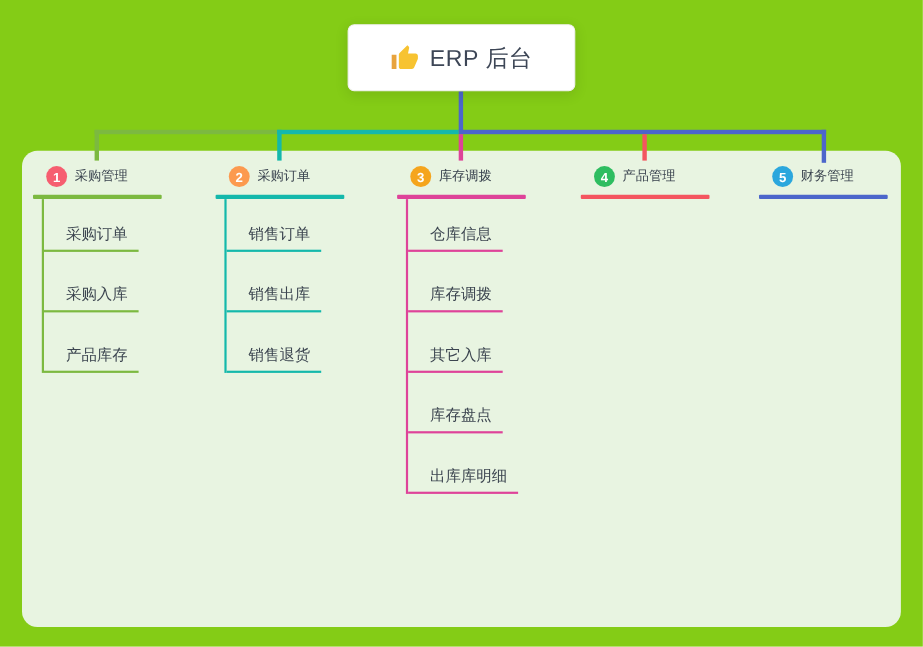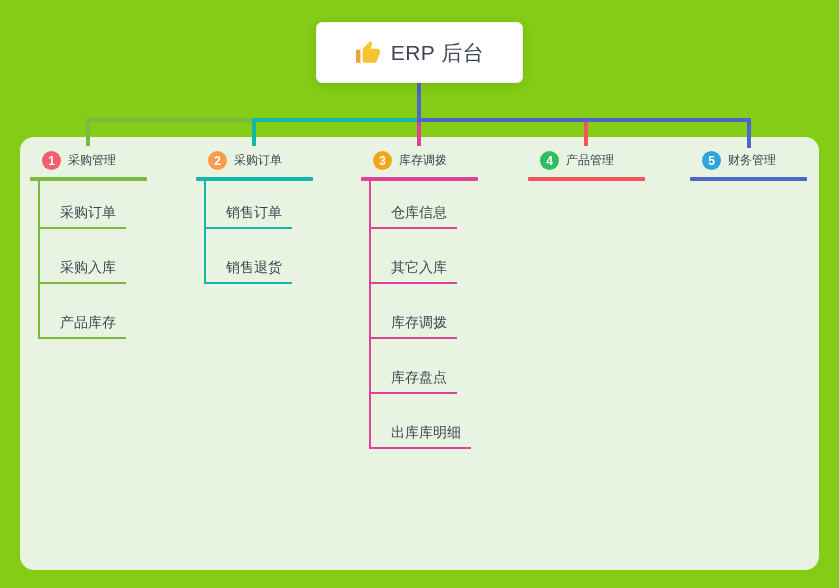--- a/index.html
+++ b/index.html
@@ -99,40 +99,43 @@
     <div class="bh">
       <span class="badge" style="background-color: rgb(252, 154, 79);">2</span>
       <span class="bl">采购订单</span>
     </div>
     <div class="bu"></div>
     <div class="kids">
       <div class="kid">
           <span>销售订单</span>
         </div>
       <div class="kid">
+          <span>销售出库</span>
+        </div>
+      <div class="kid">
           <span>销售退货</span>
         </div>
     </div>
   </div>
 
   <div class="branch" style="left: 361px; --c: #de4399;">
     <div class="bh">
       <span class="badge" style="background-color: rgb(245, 165, 29);">3</span>
       <span class="bl">库存调拨</span>
     </div>
     <div class="bu"></div>
     <div class="kids">
       <div class="kid">
           <span>仓库信息</span>
         </div>
       <div class="kid">
-          <span>其它入库</span>
+          <span>库存调拨</span>
         </div>
       <div class="kid">
-          <span>库存调拨</span>
+          <span>其它入库</span>
         </div>
       <div class="kid">
           <span>库存盘点</span>
         </div>
       <div class="kid">
           <span>出库库明细</span>
         </div>
     </div>
   </div>
 

